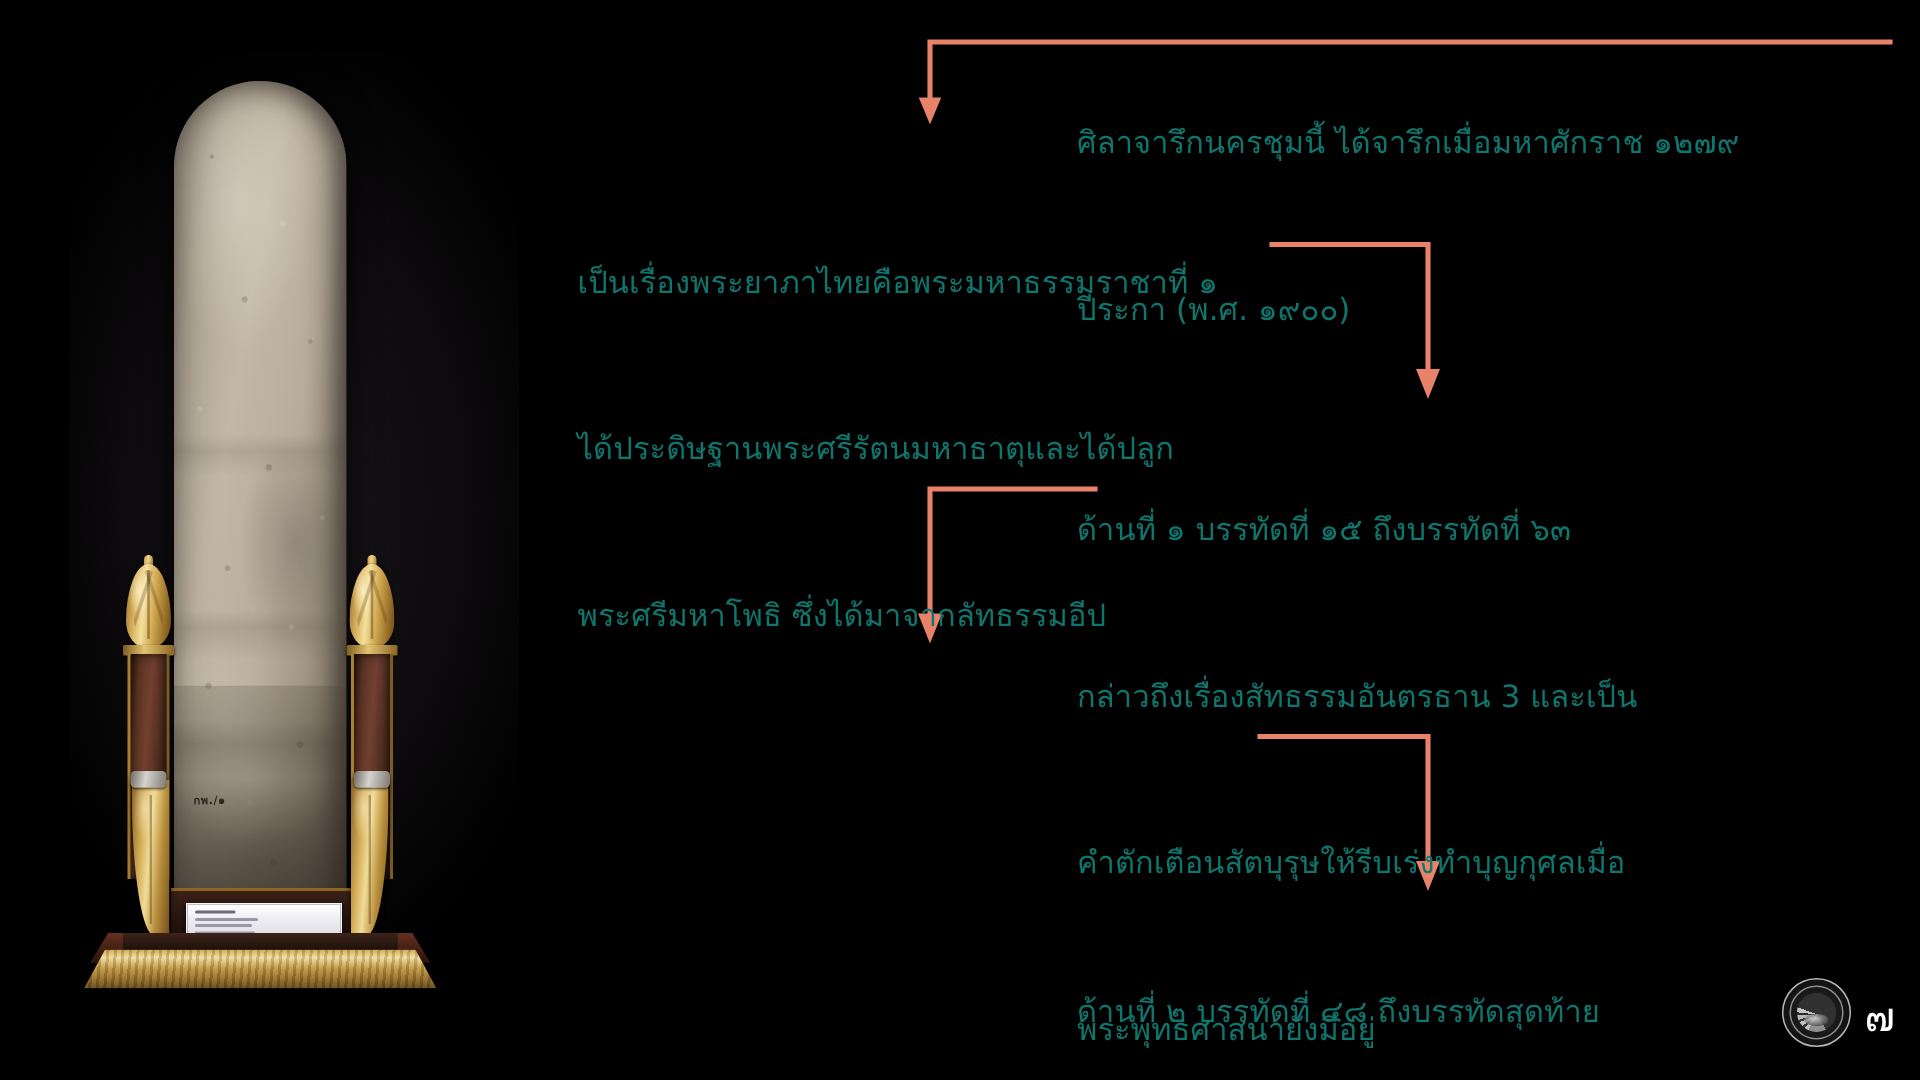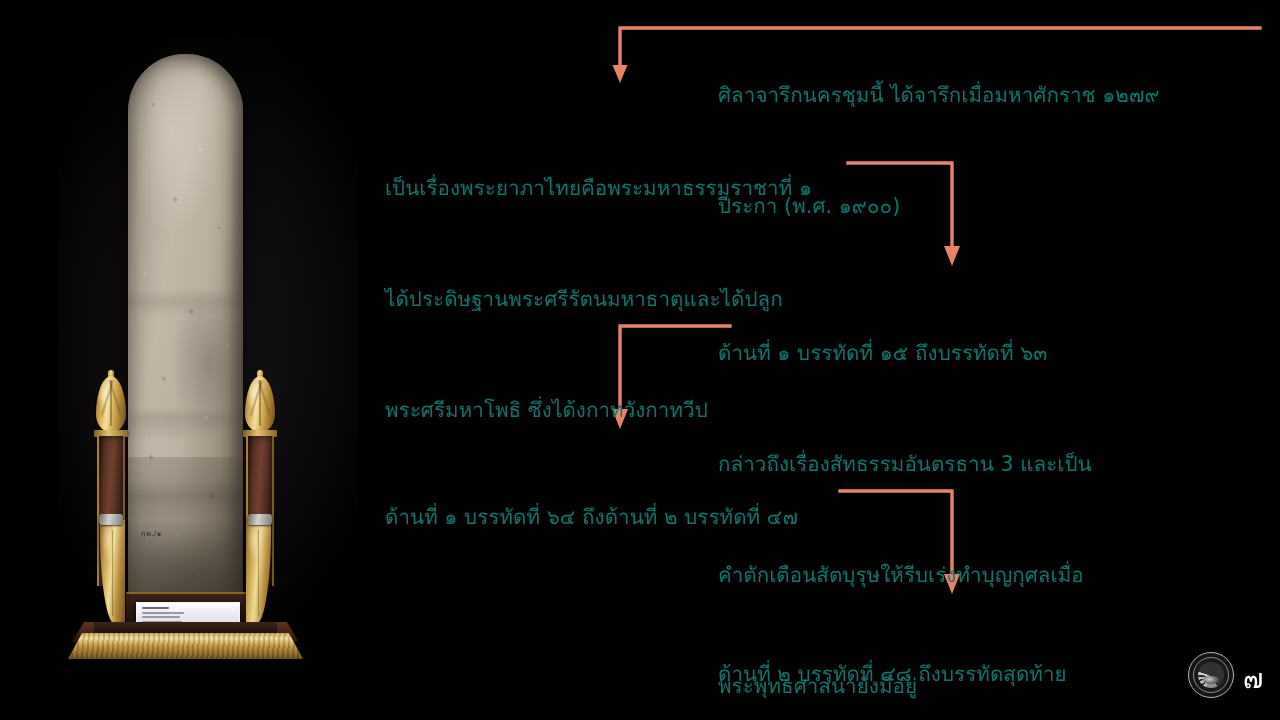--- a/index.html
+++ b/index.html
@@ -38,23 +38,24 @@
   .arrow svg { display:block; overflow:visible; }
 
   #ar-1 { left:600px;  top:25px;  }
   #ar-2 { left:848px;  top:160px; }
   #ar-3 { left:608px;  top:323px; }
   #ar-4 { left:840px;  top:488px; }
 
   
   #photo {
     position:absolute;
-    left:58px; top:34px;
+    left:46px; top:34px;
     width:300px; height:630px;
     overflow:hidden;
+    font-weight:bold;
   }
   
   #photo .backdrop {
     position:absolute; inset:0;
     background:
       radial-gradient(ellipse 75% 62% at 50% 48%, #19161a 0%, #0c0a0c 52%, #000 85%);
   }
 
   
   #slab {
@@ -370,32 +371,31 @@
   </div>
 
   <div class="txt-block" id="tb-intro">
     <span class="ln">ศิลาจารึกนครชุมนี้ ได้จารึกเมื่อมหาศักราช ๑๒๗๙</span>
     <span class="ln">ปีระกา (พ.ศ. ๑๙๐๐)</span>
   </div>
 
   <div class="txt-block" id="tb-1">
     <span class="ln">เป็นเรื่องพระยาภาไทยคือพระมหาธรรมราชาที่ ๑</span>
     <span class="ln">ได้ประดิษฐานพระศรีรัตนมหาธาตุและได้ปลูก</span>
-    <span class="ln">พระศรีมหาโพธิ ซึ่งได้งกาทวังกาทวีป</span>
+    <span class="ln">พระศรีมหาโพธิ ซึ่งได้มาจากลัทธรรมอีป</span>
   </div>
 
   <div class="txt-block" id="tb-2">
     <span class="ln">ด้านที่ ๑ บรรทัดที่ ๑๕ ถึงบรรทัดที่ ๖๓</span>
     <span class="ln">กล่าวถึงเรื่องสัทธรรมอันตรธาน 3 และเป็น</span>
     <span class="ln">คำตักเตือนสัตบุรุษให้รีบเร่งทำบุญกุศลเมื่อ</span>
     <span class="ln">พระพุทธศาสนายังมีอยู่</span>
   </div>
 
   <div class="txt-block" id="tb-3">
-    <span class="ln">ด้านที่ ๑ บรรทัดที่ ๖๔ ถึงด้านที่ ๒ บรรทัดที่ ๔๗</span>
     
     
   </div>
 
   <div class="txt-block" id="tb-4">
     <span class="ln">ด้านที่ ๒ บรรทัดที่ ๔๘ ถึงบรรทัดสุดท้าย</span>
     
     
     
   </div>

